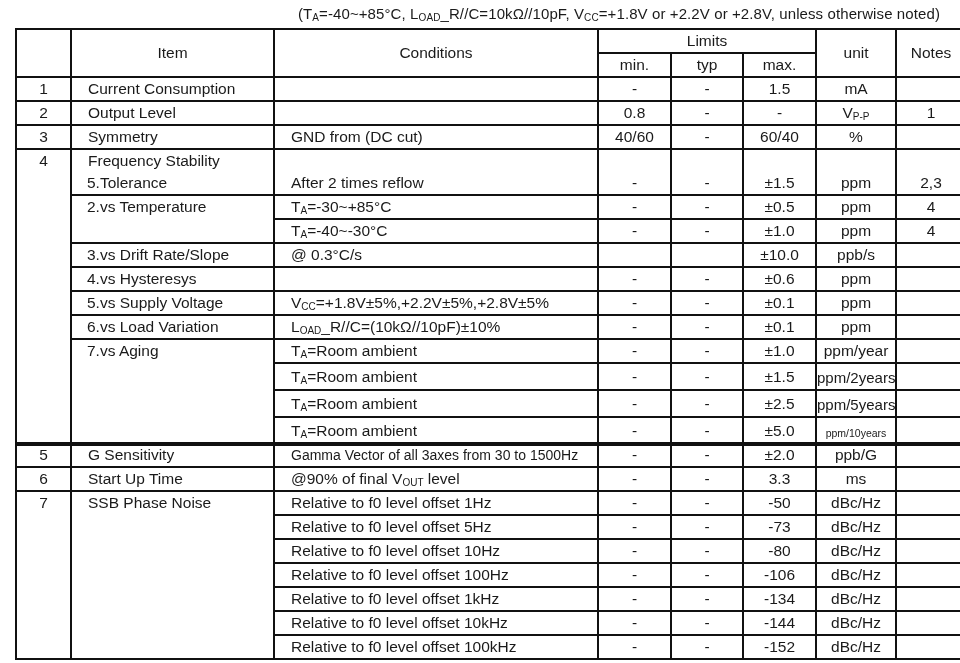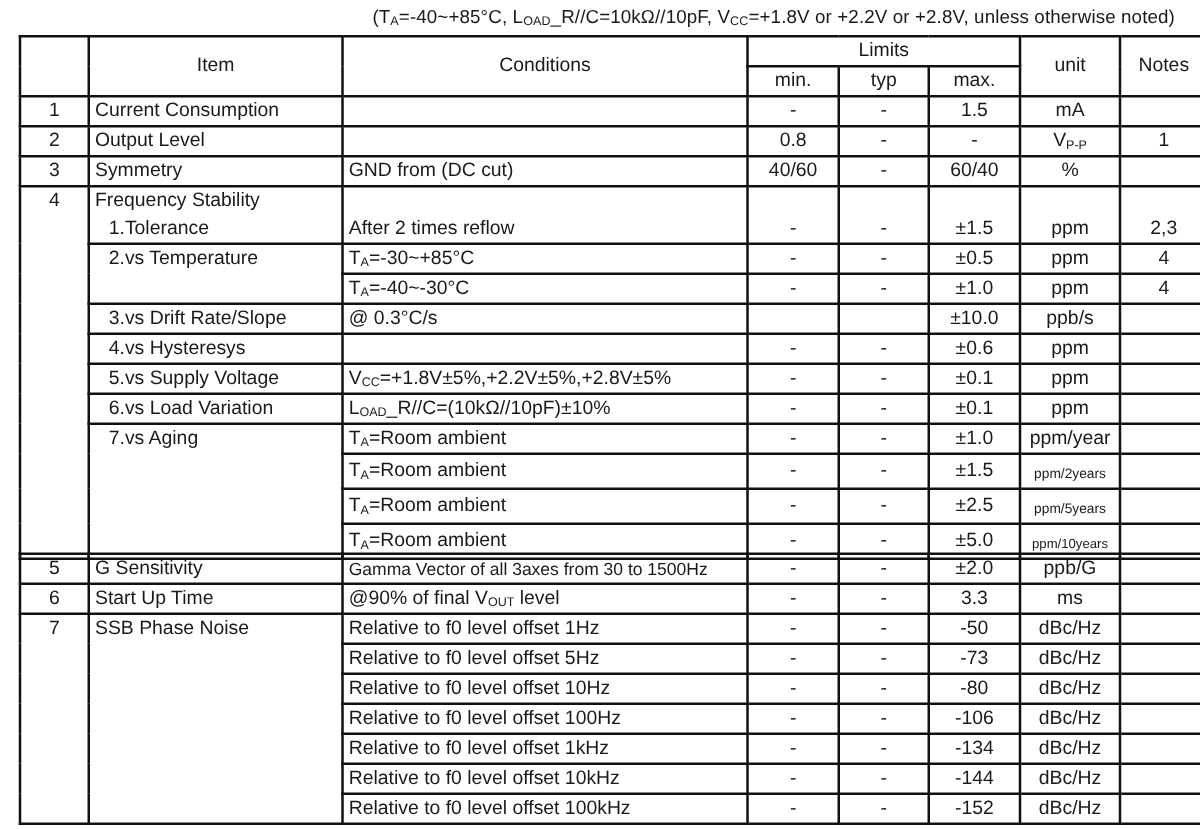--- a/index.html
+++ b/index.html
@@ -3,24 +3,24 @@
 <meta charset="utf-8">
 <style>
   html, body { margin: 0; padding: 0; background: #ffffff; }
   body { width: 960px; height: 663px; position: relative; overflow: hidden;
          font-family: "Liberation Sans", sans-serif; color: #1a1a1a; }
   .cond-note { position: absolute; top: 5px; right: 20px; font-size: 15px; letter-spacing: 0.1px; white-space: nowrap; }
   table { position: absolute; left: 15px; top: 28px; border-collapse: collapse; table-layout: fixed; width: 950px; }
   td, th { border: 2px solid #111; padding: 0 0 0 0; font-size: 15.5px; font-weight: normal; height: 22px; line-height: 22px; white-space: nowrap; overflow: hidden; }
   th { height: 22px; }
   .c { text-align: center; }
-  .l { text-align: left; padding-left: 4px; }
+  .l { text-align: left; padding-left: 16px; }
   .sub { padding-left: 15px; }
   sub { font-size: 10px; vertical-align: -2px; line-height: 0; }
-  .small-unit { font-size: 11px; vertical-align: -3px; }
+  .small-unit { font-size: 15px; vertical-align: -3px; }
   .nob-b { border-bottom: none; }
   .num-cell { vertical-align: top; }
 </style>
 </head>
 <body>
 
 <div class="cond-note"><span>(T</span><sub>A</sub><span>=-40~+85°C,  L</span><sub>OAD</sub><span>_R//C=10kΩ//10pF,  V</span><sub>CC</sub><span>=+1.8V  or  +2.2V  or  +2.8V,  unless  otherwise  noted)</span></div>
 
 <table>
   <colgroup>
@@ -86,21 +86,21 @@
     <td class="c num-cell" rowspan="12">4</td>
     <td class="l nob-b" style="border-bottom:none">Frequency Stability</td>
     <td class="l" rowspan="2" style="vertical-align:bottom">After 2 times reflow</td>
     <td class="c" rowspan="2" style="vertical-align:bottom">-</td>
     <td class="c" rowspan="2" style="vertical-align:bottom">-</td>
     <td class="c" rowspan="2" style="vertical-align:bottom">±1.5</td>
     <td class="c" rowspan="2" style="vertical-align:bottom">ppm</td>
     <td class="c" rowspan="2" style="vertical-align:bottom">2,3</td>
   </tr>
   <tr>
-    <td class="l sub" style="border-top:none">1.Tolerance</td>
+    <td class="l sub" style="border-top:none">5.Tolerance</td>
   </tr>
   <tr>
     <td class="l sub" rowspan="2" style="vertical-align:top">2.vs Temperature</td>
     <td class="l"><span>T</span><sub>A</sub><span>=-30~+85°C</span></td>
     <td class="c">-</td>
     <td class="c">-</td>
     <td class="c">±0.5</td>
     <td class="c">ppm</td>
     <td class="c">4</td>
   </tr>

